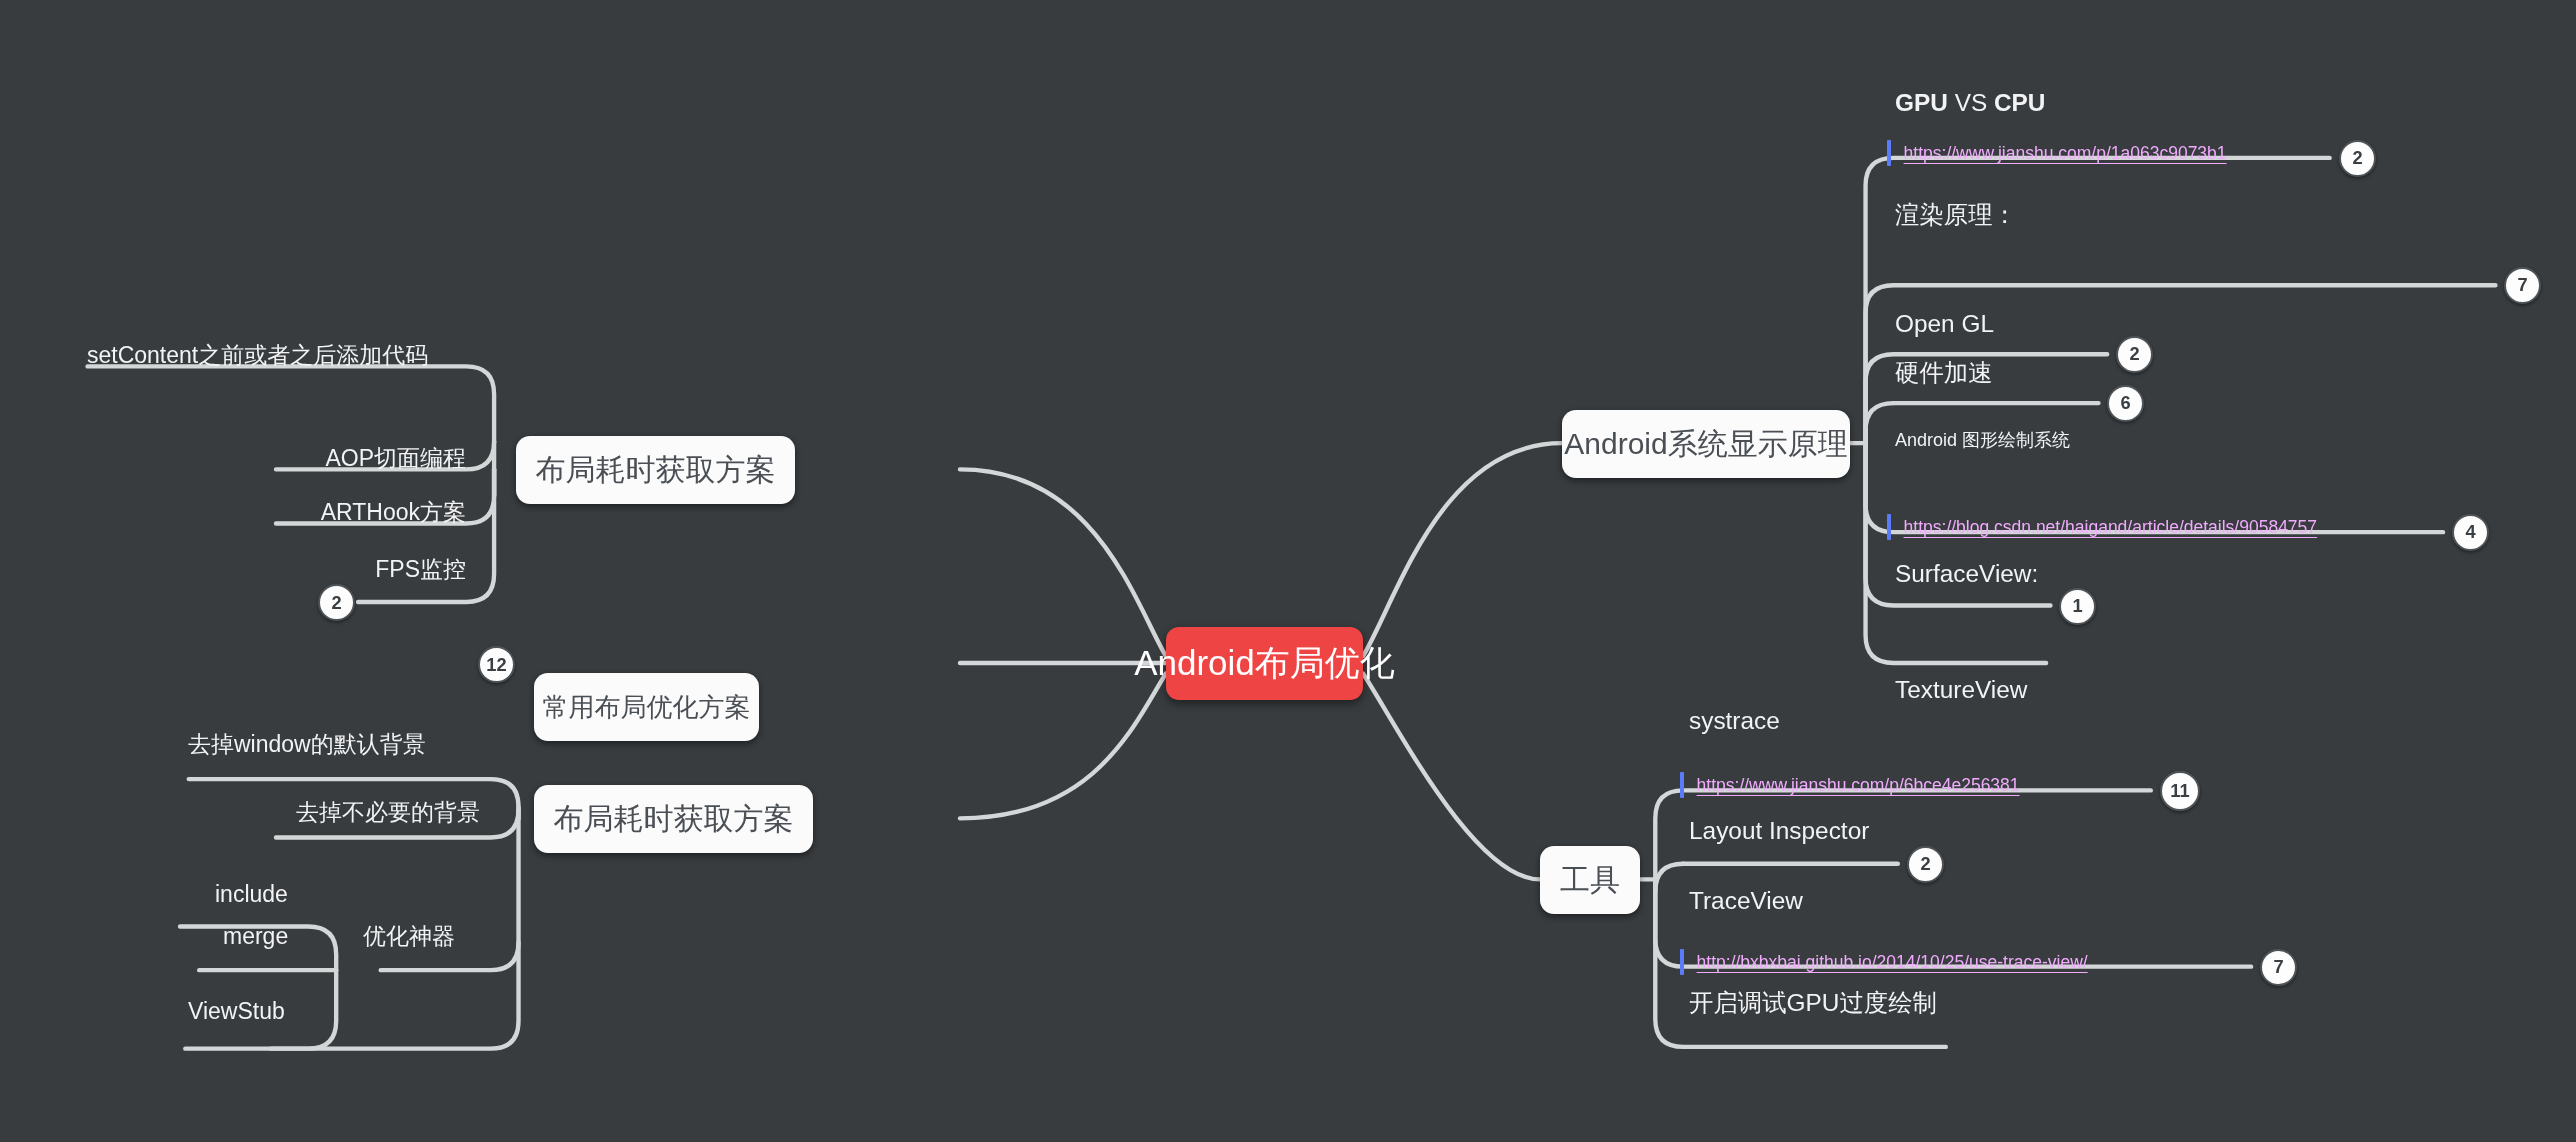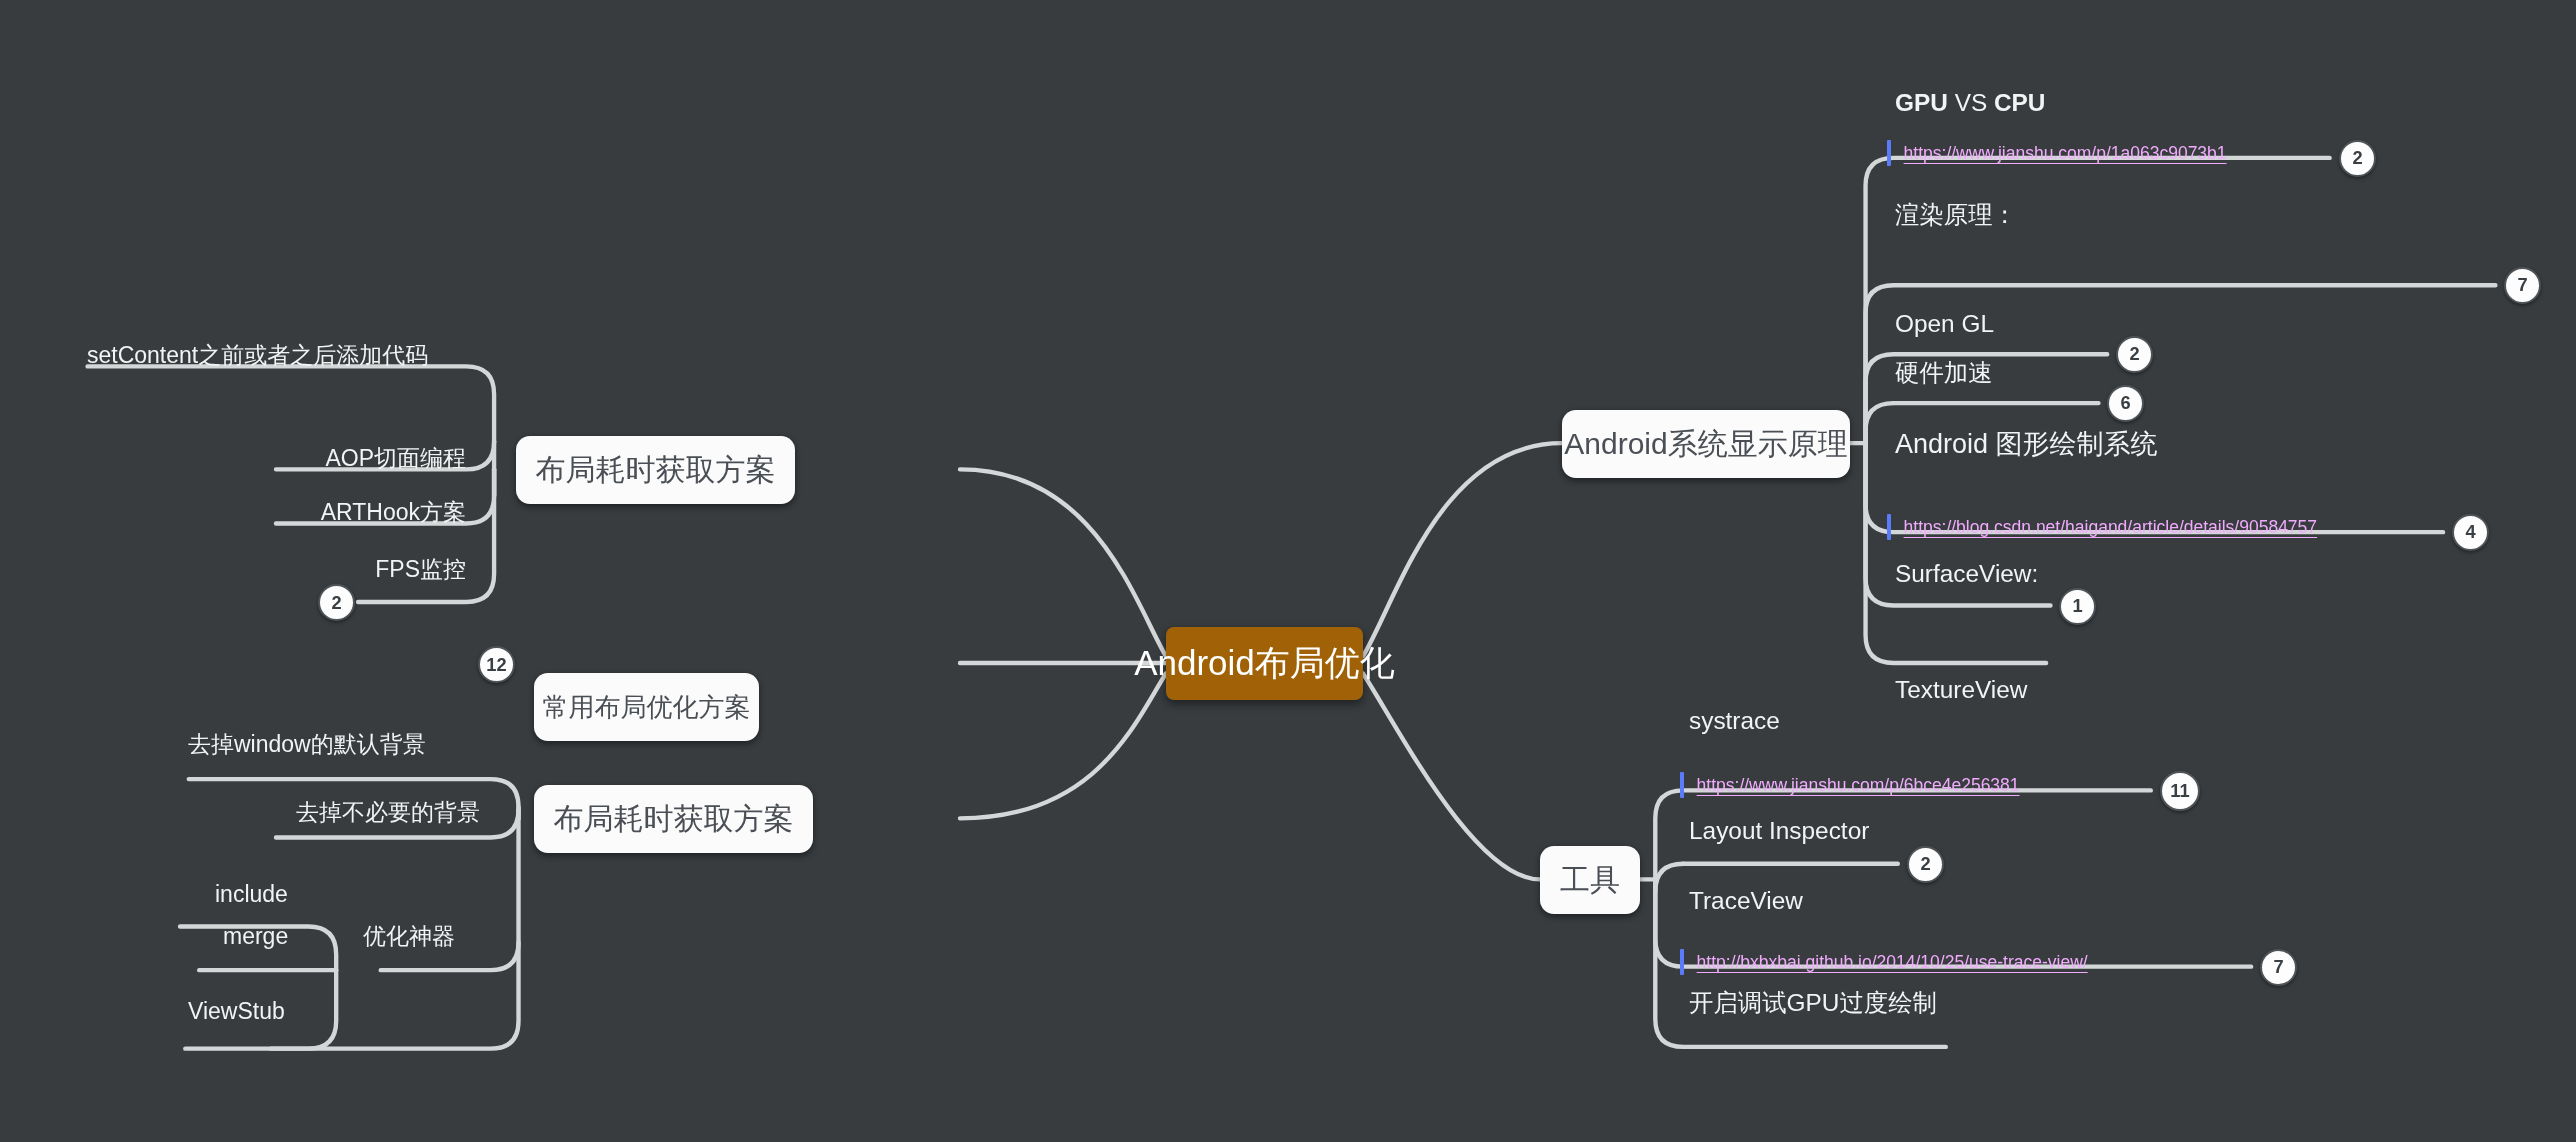--- a/index.html
+++ b/index.html
@@ -18,23 +18,23 @@
     position:absolute;
     background:#fbfbfb;
     border-radius:14px;
     box-shadow:0 2.6px 6.1px rgba(0,0,0,.45);
     display:flex;align-items:center;justify-content:center;
     color:#4a4f55;
     white-space:nowrap;
     box-sizing:border-box;
   }
   .card.root{
-    background:#a16207;
+    background:#ef4444;
     color:#ffffff;
-    border-radius:8px;
+    border-radius:13px;
     box-shadow:0 3.5px 8.7px rgba(0,0,0,.45);
   }
 
   
   .leaf{
     position:absolute;
     color:#f2f3f4;
     white-space:nowrap;
     line-height:1;
   }
@@ -176,21 +176,21 @@
 
   <div class="leaf" style="left:1895px;top:203px;font-size:24.4px;">渲染原理：</div>
   <div class="badge" style="left:2504px;top:285px;width:37px;height:37px;font-size:18.3px;margin-top:-18.3px;">7</div>
 
   <div class="leaf" style="left:1895px;top:312px;font-size:24.4px;">Open GL</div>
   <div class="badge" style="left:2116px;top:354px;width:37px;height:37px;font-size:18.3px;margin-top:-18.3px;">2</div>
 
   <div class="leaf" style="left:1895px;top:361px;font-size:24.4px;">硬件加速</div>
   <div class="badge" style="left:2107px;top:403px;width:37px;height:37px;font-size:18.3px;margin-top:-18.3px;">6</div>
 
-  <div class="leaf" style="left:1895px;top:431px;font-size:27px;">Android 图形绘制系统</div>
+  <div class="leaf" style="left:1895px;top:431px;font-size:18px;">Android 图形绘制系统</div>
   <div class="linkrow" style="left:1887px;top:514px;">
     <span class="linkbar"></span>
     <span class="linktext">https://blog.csdn.net/haigand/article/details/90584757</span>
   </div>
   <div class="badge" style="left:2452px;top:532px;width:37px;height:37px;font-size:18.3px;margin-top:-18.3px;">4</div>
 
   <div class="leaf" style="left:1895px;top:562px;font-size:24.4px;">SurfaceView:</div>
   <div class="badge" style="left:2059px;top:606px;width:37px;height:37px;font-size:18.3px;margin-top:-18.3px;">1</div>
 
   <div class="leaf" style="left:1895px;top:638px;font-size:24.4px;margin-top:40px;">TextureView</div>

